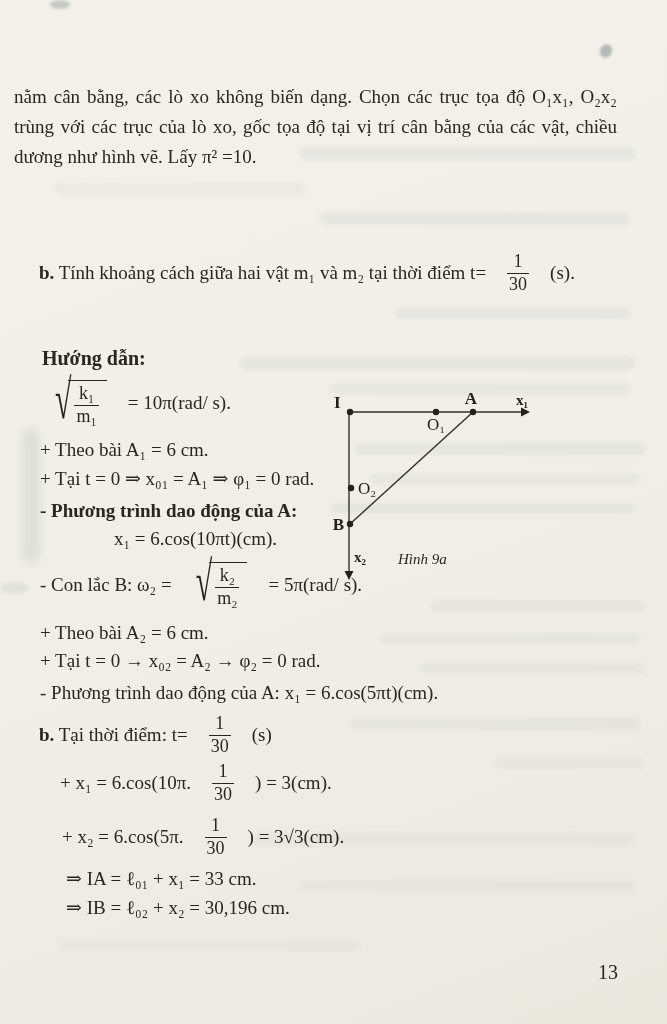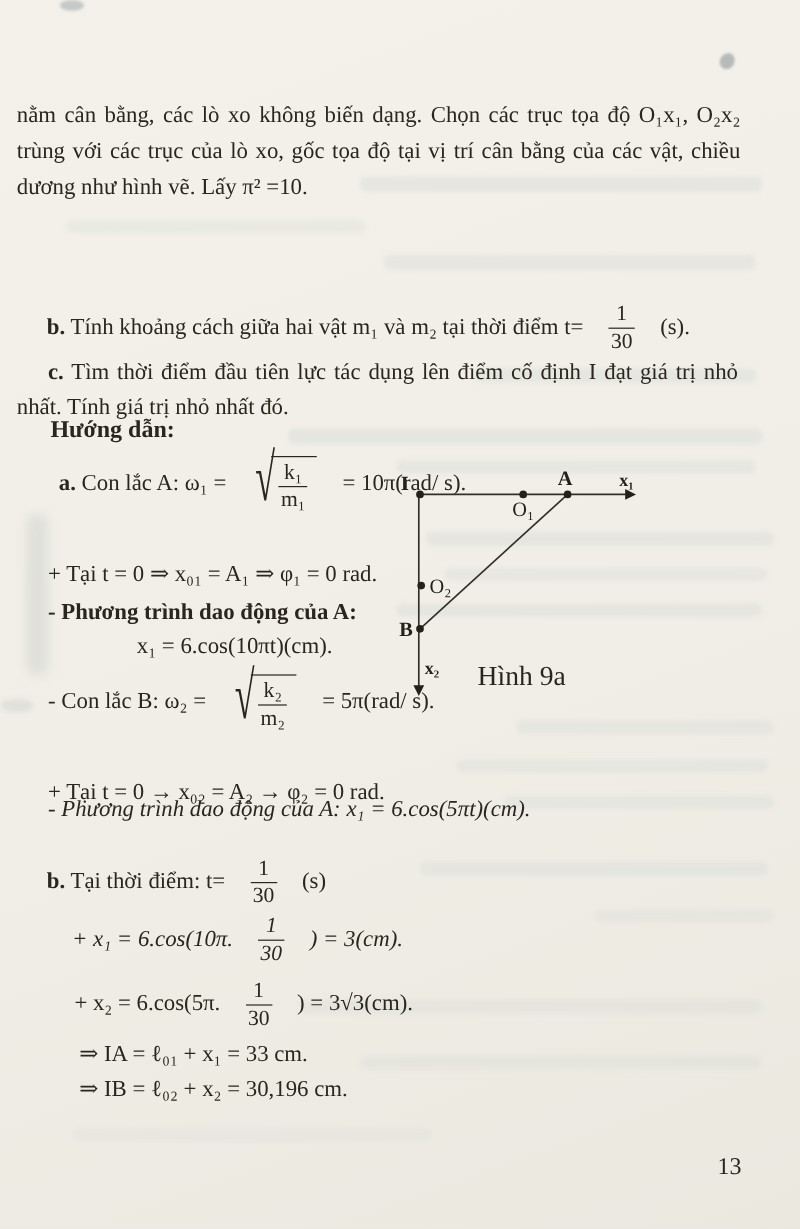--- a/index.html
+++ b/index.html
@@ -12,36 +12,36 @@
   .para{position:absolute;margin:0;text-align:justify;line-height:29px;}
   .intro{left:14px;top:82px;width:603px;line-height:30px;}
   .item-a{left:14px;top:167px;width:604px;text-indent:26px;}
   .item-c{left:14px;top:296px;width:601px;text-indent:26px;}
   .heading{position:absolute;left:42px;top:347px;margin:0;font-size:20px;font-weight:bold;}
   .eqrow{position:absolute;display:flex;align-items:center;white-space:nowrap;gap:18px;}
   .item-b{left:39px;top:251px;height:44px;}
   .sol-a{left:49px;top:377px;height:52px;}
   .sol-b{left:40px;top:559px;height:52px;}
   .sol-bt{left:39px;top:713px;height:44px;align-items:center;}
-  .sol-x1{left:60px;top:761px;height:44px;font-style:italic;}
+  .sol-x1{left:60px;top:761px;height:44px;}
   .sol-x2{left:62px;top:815px;height:44px;}
   .sol-line{position:absolute;white-space:nowrap;margin:0;}
   .s-a1{left:40px;top:439px;} .s-a2{left:40px;top:467px;} .s-a3{left:40px;top:500px;font-weight:bold;}
   .s-eq1{left:114px;top:528px;}
-  .s-a4{left:40px;top:622px;} .s-a5{left:40px;top:650px;} .s-a6{left:40px;top:664px;font-style:italic;}
+  .s-a4{left:40px;top:622px;} .s-a5{left:40px;top:650px;} .s-a6{left:40px;top:682px;}
   .s-ia{left:66px;top:867px;} .s-ib{left:66px;top:896px;}
   .frac{display:inline-flex;flex-direction:column;align-self:center;text-align:center;
         line-height:1.1;font-size:18px;margin:0 3px;}
   .frac .nu{border-bottom:1.5px solid #2a261f;padding:0 4px 1px;}
   .frac .de{padding:1px 2px 0;}
   .sqrt{display:inline-flex;align-items:stretch;margin:0 3px 0 6px;}
   .radical{font-size:30px;line-height:1;transform:scaleY(1.85);transform-origin:50% 62%;
            align-self:center;margin-right:-3px;}
   .sqrt .under{border-top:1.7px solid #2a261f;padding:3px 5px 0 3px;display:flex;align-items:center;}
-  .caption{position:absolute;left:398px;top:551px;font-size:23px;}
+  .caption{position:absolute;left:398px;top:551px;font-size:15px;font-style:italic;}
   .pagenum{position:absolute;left:598px;top:961px;font-size:20px;}
   .figure{position:absolute;left:328px;top:390px;}
   .figure text{font-family:"Liberation Serif","DejaVu Serif",serif;fill:#24211c;}
   .smear{position:absolute;background:#c2cfca;filter:blur(2px);border-radius:5px;}
   .speck{position:absolute;border-radius:50%;}
   .sp-a{left:50px;top:0;width:20px;height:9px;background:#9fa9ab;filter:blur(1.5px);opacity:.55;}
   .sp-b{left:600px;top:44px;width:12px;height:14px;background:#8e999b;filter:blur(1px);opacity:.6;transform:rotate(30deg);}
   .sp-c{left:22px;top:428px;width:18px;height:135px;background:#d9dcd5;filter:blur(5px);opacity:.8;border-radius:8px;}
   .sp-d{left:0;top:582px;width:28px;height:12px;background:#cfd4cf;filter:blur(2px);opacity:.5;}
 </style>
@@ -79,56 +79,56 @@
 
   <div class="eqrow item-b">
     <span><b>b.</b><span> Tính khoảng cách giữa hai vật m₁ và m₂ tại thời điểm t=</span></span>
     <span class="frac">
       <span class="nu">1</span>
       <span class="de">30</span>
     </span>
     <span>(s).</span>
   </div>
 
-  <p class="para item-c"><b>c.</b><span> Tìm thời điểm đầu tiên lực tác dụng lên điểm cố định I đạt giá trị nhỏ nhất. Tính giá trị nhỏ nhất đó.</span></p>
 
   <h3 class="heading">Hướng dẫn:</h3>
 
   <div class="eqrow sol-a">
-    <span><b>a.</b><span> Con lắc A: ω₁ =</span></span>
     <span class="sqrt">
       <span class="radical">√</span>
       <span class="under">
         <span class="frac">
           <span class="nu">k₁</span>
           <span class="de">m₁</span>
         </span>
       </span>
     </span>
     <span>= 10π(rad/ s).</span>
   </div>
 
+  <p class="sol-line s-a1">+ Theo bài A₁ = 6 cm.</p>
   <p class="sol-line s-a2">+ Tại t = 0 ⇒ x₀₁ = A₁ ⇒ φ₁ = 0 rad.</p>
   <p class="sol-line s-a3">- Phương trình dao động của A:</p>
   <p class="sol-line s-eq1">x₁ = 6.cos(10πt)(cm).</p>
 
   <div class="eqrow sol-b">
     <span>- Con lắc B: ω₂ =</span>
     <span class="sqrt">
       <span class="radical">√</span>
       <span class="under">
         <span class="frac">
           <span class="nu">k₂</span>
           <span class="de">m₂</span>
         </span>
       </span>
     </span>
     <span>= 5π(rad/ s).</span>
   </div>
 
+  <p class="sol-line s-a4">+ Theo bài A₂ = 6 cm.</p>
   <p class="sol-line s-a5">+ Tại t = 0 → x₀₂ = A₂ → φ₂ = 0 rad.</p>
   <p class="sol-line s-a6">- Phương trình dao động của A: x₁ = 6.cos(5πt)(cm).</p>
 
   <div class="eqrow sol-bt">
     <span><b>b.</b><span> Tại thời điểm: t=</span></span>
     <span class="frac">
       <span class="nu">1</span>
       <span class="de">30</span>
     </span>
     <span>(s)</span>

